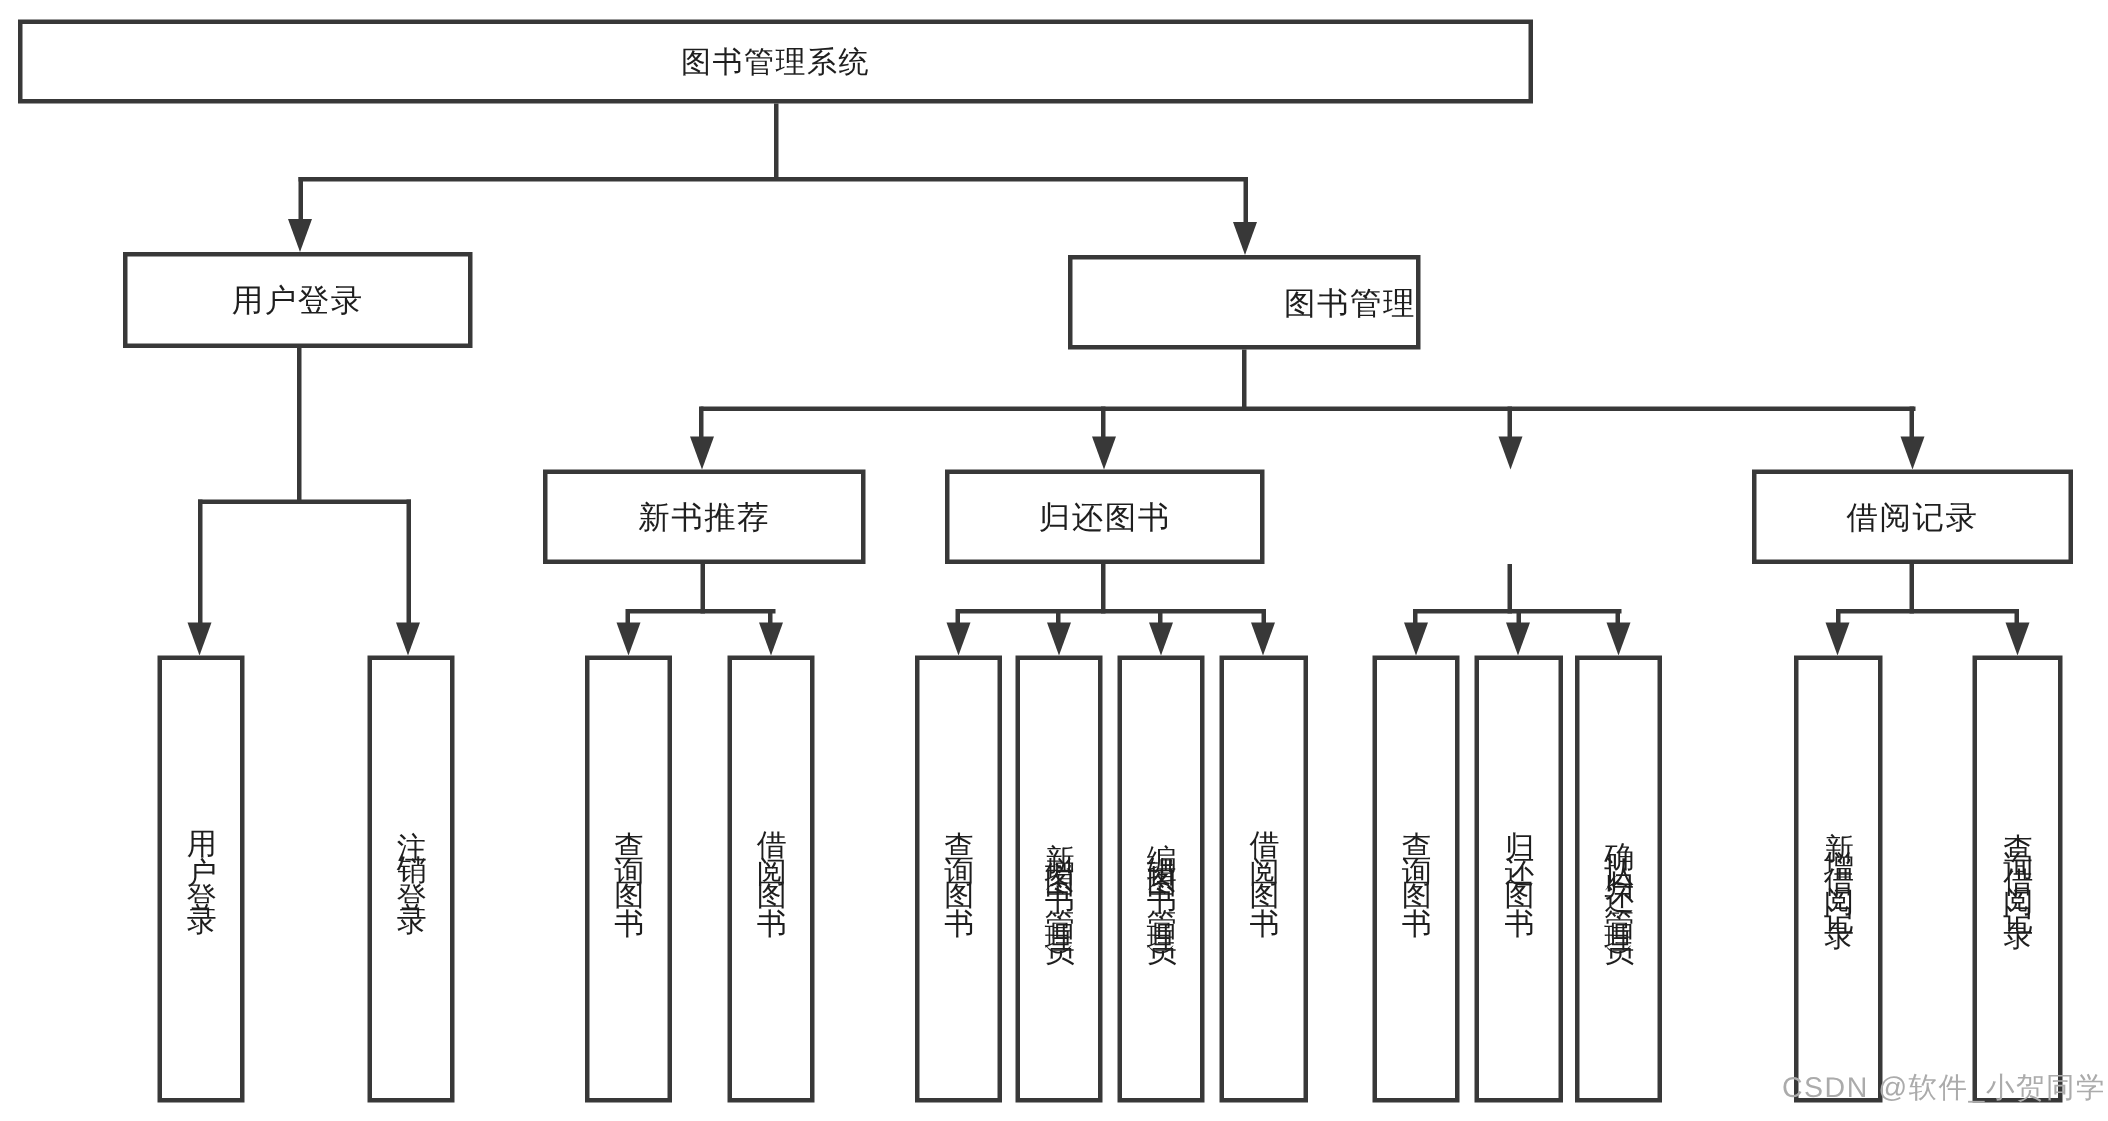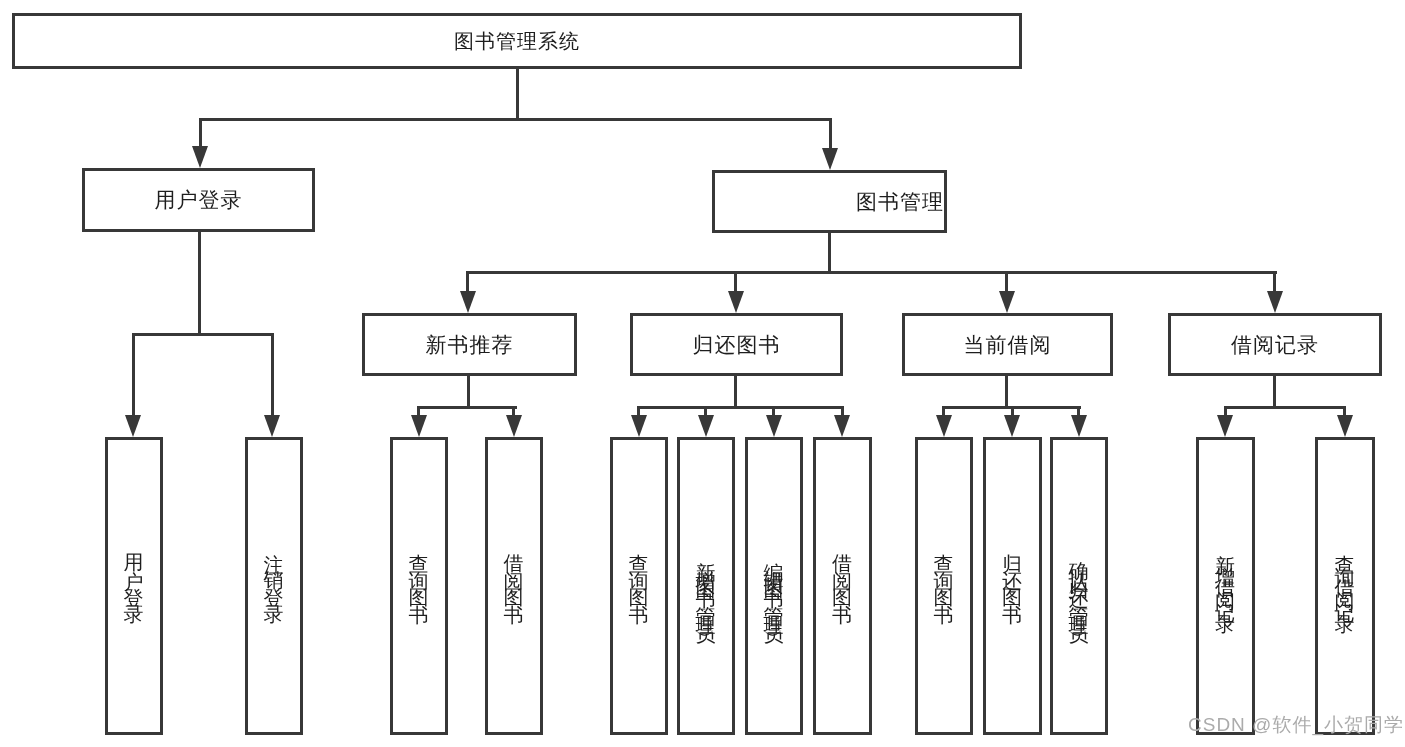--- a/index.html
+++ b/index.html
@@ -102,23 +102,20 @@
   <span class="arw" style="left:999px; top:291px;"></span>
   <span class="ln v" style="left:1273px; top:271px; height:22px;"></span>
   <span class="arw" style="left:1267px; top:291px;"></span>
 
   <div class="node" style="left:362px; top:313px; width:215px; height:63px;font-family:Liberation Serif, serif;">
     <span class="hlabel">新书推荐</span>
   </div>
   <div class="node" style="left:630px; top:313px; width:213px; height:63px;">
     <span class="hlabel">归还图书</span>
   </div>
-  <div class="node" style="left:902px; top:313px; width:211px; height:63px;">
-    <span class="hlabel">当前借阅</span>
-  </div>
   <div class="node" style="left:1168px; top:313px; width:214px; height:63px;">
     <span class="hlabel">借阅记录</span>
   </div>
 
   <span class="ln v" style="left:467px; top:376px; height:33px;"></span>
   <span class="ln h" style="left:418px; top:406px; width:99px;"></span>
   <span class="ln v" style="left:417px; top:406px; height:11px;"></span>
   <span class="arw" style="left:411px; top:415px;"></span>
   <span class="ln v" style="left:512px; top:406px; height:11px;"></span>
   <span class="arw" style="left:506px; top:415px;"></span>

